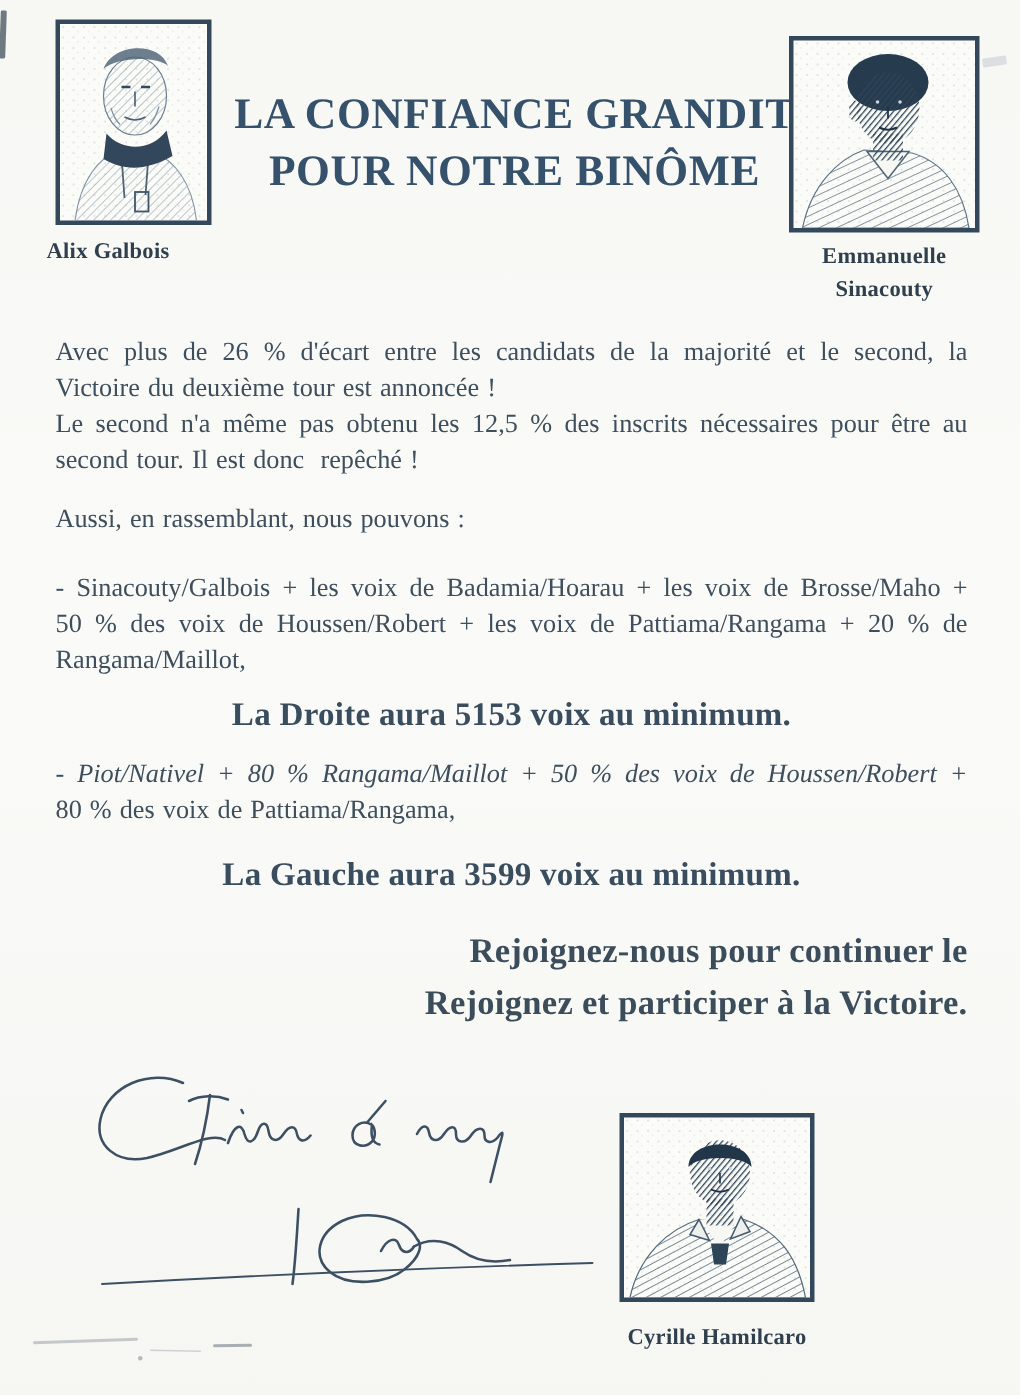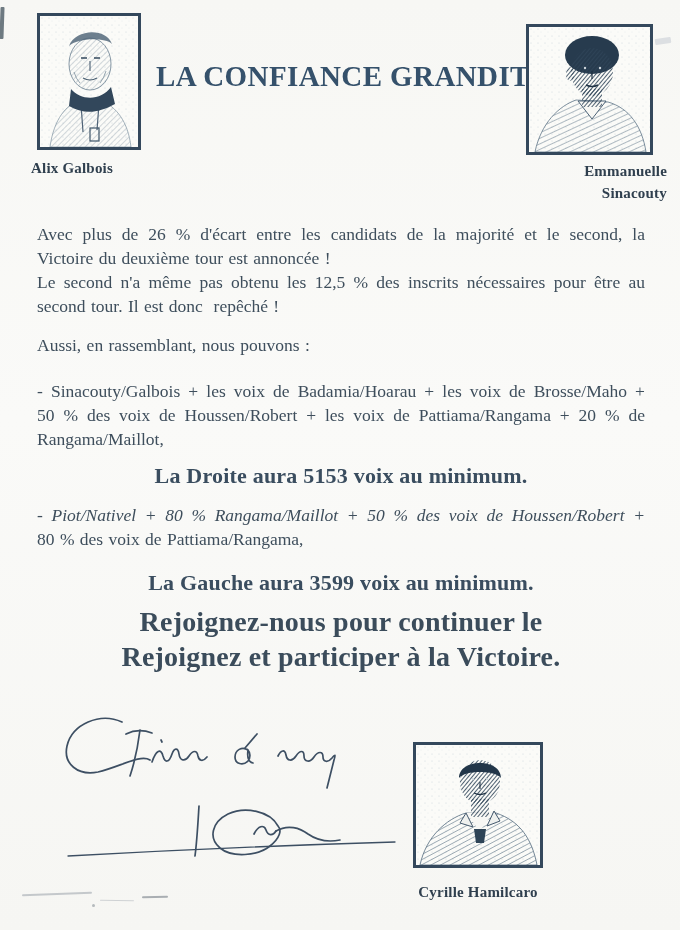--- a/index.html
+++ b/index.html
@@ -11,43 +11,43 @@
     color:#3e4e5c;
   }
   
   .photo{position:absolute;border:3px solid #34485c;background:#fbfbf8;box-sizing:border-box;}
   .photo svg{display:block;width:100%;height:100%;}
   .photo-galbois{left:37px;top:13px;width:104px;height:137px;}
   .photo-sinacouty{left:526px;top:24px;width:127px;height:131px;}
   .photo-hamilcaro{left:413px;top:742px;width:130px;height:126px;}
   .caption{position:absolute;font-size:15px;font-weight:600;color:#2f3f4e;letter-spacing:.2px;}
   .caption-galbois{left:31px;top:160px;width:150px;text-align:left;}
-  .caption-sinacouty{left:512px;top:160px;width:155px;text-align:right;line-height:22px;}
+  .caption-sinacouty{left:512px;top:160px;width:155px;text-align:center;line-height:22px;}
   .caption-hamilcaro{left:393px;top:884px;width:170px;text-align:center;}
   
   .title{
     position:absolute;left:148px;top:57px;width:390px;
     text-align:center;font-size:29px;font-weight:bold;line-height:38px;
     color:#35516b;letter-spacing:.4px;
   }
   
   .main{position:absolute;left:37px;top:222px;width:608px;}
   .line{font-size:17.5px;line-height:24px;white-space:pre-wrap;word-spacing:1px;}
   .j{text-align:justify;text-align-last:justify;}
   .p2{margin-top:15px;}
   .p3{margin-top:22px;}
   .p4{margin-top:12px;font-style:italic;}
   .subhead{
     margin-top:10px;font-size:22px;font-weight:bold;line-height:30px;
     text-align:center;color:#3a4d5f;letter-spacing:.2px;
   }
   .subhead2{margin-top:17px;}
   .cta{
-    margin-top:6px;font-size:28px;font-weight:bold;line-height:35px;
-    text-align:center;color:#3b4c5b;letter-spacing:.2px;
+    margin-top:18px;font-size:23px;font-weight:bold;line-height:35px;
+    text-align:right;color:#3b4c5b;letter-spacing:.2px;
   }
   
   .signature{position:absolute;left:40px;top:706px;width:360px;height:170px;}
   .signature svg{display:block;width:100%;height:100%;}
   
   .artifact{position:absolute;border-radius:1px;}
   .a-topleft{left:0;top:7px;width:4px;height:32px;background:#4b5a64;opacity:.8;transform:rotate(2deg);}
   .a-right-smudge{left:655px;top:38px;width:16px;height:6px;background:#dcdfe2;transform:rotate(-8deg);}
   .a-pencil1{left:22px;top:893px;width:70px;height:2px;background:#c4c8cb;transform:rotate(-2deg);}
   .a-pencil2{left:100px;top:900px;width:34px;height:1px;background:#cfd2d4;transform:rotate(1deg);}
@@ -99,20 +99,21 @@
       <path d="M 29 30 C 35 13 66 11 72 28 C 65 21 37 22 29 30 Z" fill="#54687b" opacity="0.85"></path>
       <path d="M 41 42 L 47 42 M 54 42 L 60 42" stroke="#33485c" stroke-width="1.6" fill="none"></path>
       <path d="M 50 45 L 50 55 M 43 62 Q 50 66 57 62" stroke="#4a5f72" stroke-width="1.1" fill="none"></path>
       <path d="M 34 56 Q 36 63 40 67 M 66 55 Q 64 62 60 67" stroke="#7b8e9c" stroke-width="0.8" fill="none"></path>
     </svg>
   </div>
   <div class="caption caption-galbois">Alix Galbois</div>
 
   <div class="title">
     <div>LA CONFIANCE GRANDIT</div>
+    <div>POUR NOTRE BINÔME</div>
   </div>
 
   <div class="photo photo-sinacouty">
     <svg viewBox="0 0 121 125" preserveAspectRatio="none">
       <rect x="0" y="0" width="121" height="125" fill="url(#stipple)" opacity="0.55"></rect>
       <path d="M 6 125 C 12 96 30 79 47 73 L 79 75 C 100 81 113 99 117 125 Z" fill="url(#hShirt)" stroke="#5d7486" stroke-width="0.8"></path>
       <path d="M 49 74 L 63 92 L 77 74 Z" fill="#f7f7f4" stroke="#4e6478" stroke-width="1"></path>
       <path d="M 53 62 L 73 62 L 73 80 L 53 80 Z" fill="url(#hDense)"></path>
       <ellipse cx="63" cy="28" rx="27" ry="19" fill="#273b4e"></ellipse>
       <ellipse cx="41" cy="47" rx="4" ry="7" fill="url(#hDense)"></ellipse>

